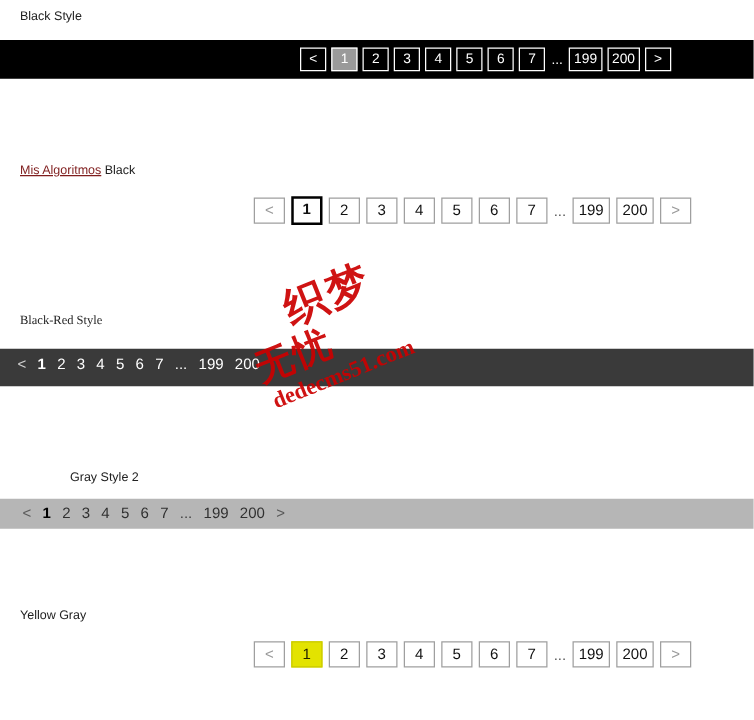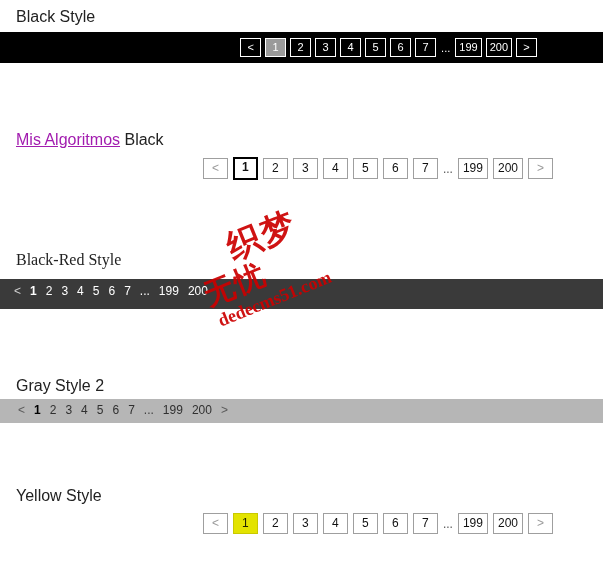--- a/index.html
+++ b/index.html
@@ -13,26 +13,26 @@
     position: relative;
     font-family: "Liberation Sans", sans-serif;
     font-size: 12px;
     color: #000000;
     overflow: hidden;
   }
 
   .section-title {
     position: absolute;
     left: 16px;
-    font-size: 16px;
+    font-size: 10px;
     color: #222222;
     white-space: nowrap;
   }
   .section-title .link {
-    color: #a21caf;
+    color: #7f1d1d;
     text-decoration: underline;
   }
 
   .bar {
     position: absolute;
     left: 0;
     width: 603px;
     box-sizing: border-box;
   }
 
@@ -323,42 +323,42 @@
     <span class="pg">4</span>
     <span class="pg">5</span>
     <span class="pg">6</span>
     <span class="pg">7</span>
     <span class="dots">...</span>
     <span class="pg">199</span>
     <span class="pg">200</span>
   </div>
 </div>
 
-<div class="section-title" style="top:377px;">
+<div class="section-title" style="top:377px;margin-left:40px;">
   <span>Gray Style 2</span>
 </div>
 <div class="bar" id="bar-gray">
   <div class="pager">
     <span class="pg nav">&lt;</span>
     <span class="pg cur">1</span>
     <span class="pg">2</span>
     <span class="pg">3</span>
     <span class="pg">4</span>
     <span class="pg">5</span>
     <span class="pg">6</span>
     <span class="pg">7</span>
     <span class="dots">...</span>
     <span class="pg">199</span>
     <span class="pg">200</span>
     <span class="pg nav">&gt;</span>
   </div>
 </div>
 
 <div class="section-title" style="top:487px;">
-  <span>Yellow Style</span>
+  <span>Yellow Gray</span>
 </div>
 <div class="bar" id="bar-yellow">
   <div class="pager">
     <span class="pg nav">&lt;</span>
     <span class="pg cur">1</span>
     <span class="pg">2</span>
     <span class="pg">3</span>
     <span class="pg">4</span>
     <span class="pg">5</span>
     <span class="pg">6</span>

